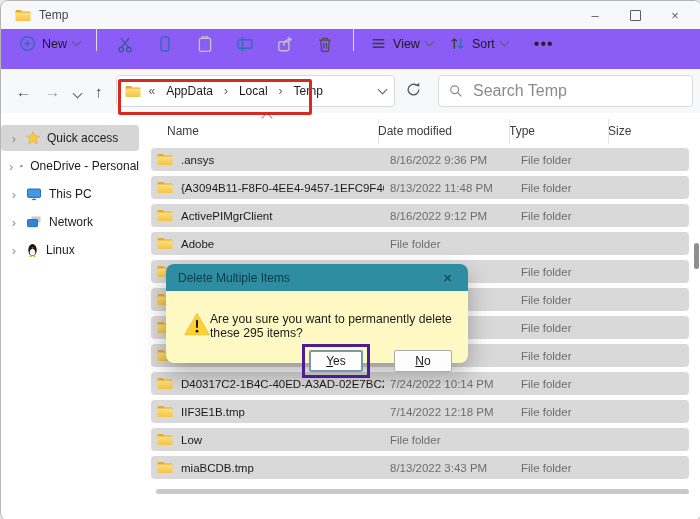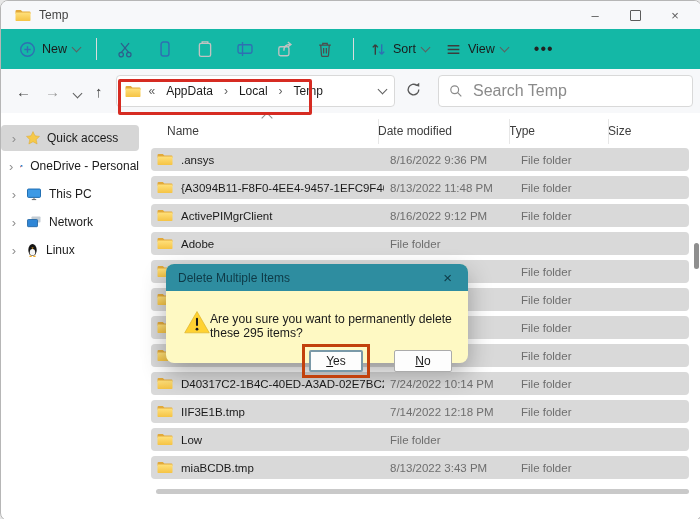--- a/index.html
+++ b/index.html
@@ -8,22 +8,22 @@
     font-family:"Liberation Sans",sans-serif;font-size:12px;color:#1b1b1b}
   
   .titlebar{position:absolute;top:0;left:0;right:0;height:28px;background:#f7f8fa;
     display:flex;align-items:center;padding:0 6px 0 14px}
   .titlebar .apptitle{margin-left:8px;color:#454545}
   .win-controls{margin-left:auto;display:flex}
   .winbtn{width:40px;height:26px;display:flex;align-items:center;justify-content:center;
     color:#5c5c5c;font-size:13px;background:transparent;border:none}
   .max-glyph{width:9px;height:9px;border:1px solid #5c5c5c;border-radius:1px;display:inline-block}
   
-  .toolbar{position:absolute;top:28px;left:0;right:0;height:40px;background:#14b8a6;
-    border-bottom:1px solid #e7e7e7;display:flex;align-items:center;padding:0 10px}
+  .toolbar{position:absolute;top:28px;left:0;right:0;height:40px;background:#8b5cf6;
+    border-bottom:1px solid #e7e7e7;display:flex;align-items:flex-start;padding:0 10px}
   .tbtn{display:flex;align-items:center;gap:6px;border:none;background:transparent;
     padding:6px 8px;border-radius:4px;color:#1b1b1b;font-size:12.5px}
   .tbi{display:flex;align-items:center;justify-content:center;border:none;background:transparent;
     padding:6px 11px;border-radius:4px}
   .sep{width:1px;height:22px;background:#dcdcdc;margin:0 8px}
   .caret{width:6px;height:6px;border-right:1.3px solid #5f5f5f;border-bottom:1.3px solid #5f5f5f;
     transform:rotate(45deg);display:inline-block;margin-top:-4px}
   .more-dots{font-size:16px;letter-spacing:1px;color:#222;padding:0 10px}
   
   .addressrow{position:absolute;top:68px;left:0;right:0;height:44px;background:#f7f8fa;
@@ -78,28 +78,28 @@
     border:1px solid transparent;border-radius:2px;background:transparent}
   .vt.active{border-color:#79b0de;background:#eaf3fb}
   
   .dialog{position:absolute;left:165px;top:263px;width:302px;height:99px;z-index:40;
     border-radius:8px;box-shadow:0 10px 24px rgba(0,0,0,.3);background:#fef9c3}
   .dialog-titlebar{height:27px;background:#2e8da0;border-radius:8px 8px 0 0;display:flex;
     align-items:center;padding:0 12px;color:#0e3a47}
   .dialog-close{margin-left:auto;border:none;background:transparent;color:#0e3a47;
     font-size:15px;line-height:1;padding:2px 4px}
   .dialog-body{padding:12px 14px 0 18px}
-  .msgrow{display:flex;align-items:center;}
+  .msgrow{display:flex;align-items:flex-end;}
   .msg{padding-top:9px;color:#1a1a1a;font-size:12.2px}
   .btnrow{display:flex;justify-content:flex-end;align-items:center;gap:24px;margin-top:4px;padding-right:2px}
   .dlgbtn{font-family:"Liberation Sans",sans-serif;font-size:12px;height:22px;min-width:58px;
     background:#fdfdfd;border:1px solid #ababab;border-radius:2px;color:#1a1a1a}
   .dlgbtn.primary{border:2px solid #7a99a8;min-width:54px}
   .key{text-decoration:underline}
-  .redbox{border:3px solid #c2410c;padding:3px 4px;display:inline-block;line-height:0}
+  .redbox{border:3px solid #4c1d95;padding:3px 4px;display:inline-block;line-height:0}
   
   .annotation{position:absolute;border:3px solid #d62b22;z-index:60;pointer-events:none;border-radius:2px}
   .anno-breadcrumb{left:117px;top:78px;width:188px;height:30px}
 </style>
 </head>
 <body>
 
 <svg width="0" height="0" style="position:absolute" aria-hidden="true">
   <defs>
     <linearGradient id="fg" x1="0" y1="0" x2="0" y2="1">
@@ -179,32 +179,32 @@
       <svg width="18" height="18" viewBox="0 0 16 16" fill="none" stroke="#4d4d4d" stroke-width="1.1">
         <path d="M2.8,4.5 h10.4"></path>
           <path d="M6,4.5 v-1.6 h4 v1.6"></path>
         <path d="M4.2,4.5 l0.7,9.2 a1,1 0 0 0 1,0.9 h4.2 a1,1 0 0 0 1-0.9 l0.7-9.2"></path>
         <line x1="6.8" y1="7" x2="6.8" y2="12"></line>
           <line x1="9.2" y1="7" x2="9.2" y2="12"></line>
       </svg>
     </button>
     <div class="sep"></div>
     <button class="tbtn">
+      <svg width="17" height="17" viewBox="0 0 16 16" stroke="#3c3c3c" stroke-width="1.3">
+        <path d="M2.5,4.5 h11 M2.5,8 h11 M2.5,11.5 h11"></path>
+      </svg>
+      <span>View</span>
+      <span class="caret"></span>
+    </button>
+    <button class="tbtn">
       <svg width="17" height="17" viewBox="0 0 16 16" fill="none" stroke-width="1.3">
         <path d="M5,13 V3.5 M5,3.5 L2.6,6 M5,3.5 L7.4,6" stroke="#3c3c3c"></path>
         <path d="M11,3 v9.5 M11,12.5 L8.6,10 M11,12.5 L13.4,10" stroke="#2f6fb2"></path>
       </svg>
       <span>Sort</span>
-      <span class="caret"></span>
-    </button>
-    <button class="tbtn">
-      <svg width="17" height="17" viewBox="0 0 16 16" stroke="#3c3c3c" stroke-width="1.3">
-        <path d="M2.5,4.5 h11 M2.5,8 h11 M2.5,11.5 h11"></path>
-      </svg>
-      <span>View</span>
       <span class="caret"></span>
     </button>
     <button class="tbtn">
       <span class="more-dots">•••</span>
     </button>
   </div>
 
   <div class="addressrow">
     <button class="navbtn"><span>←</span></button>
     <button class="navbtn dim"><span>→</span></button>

